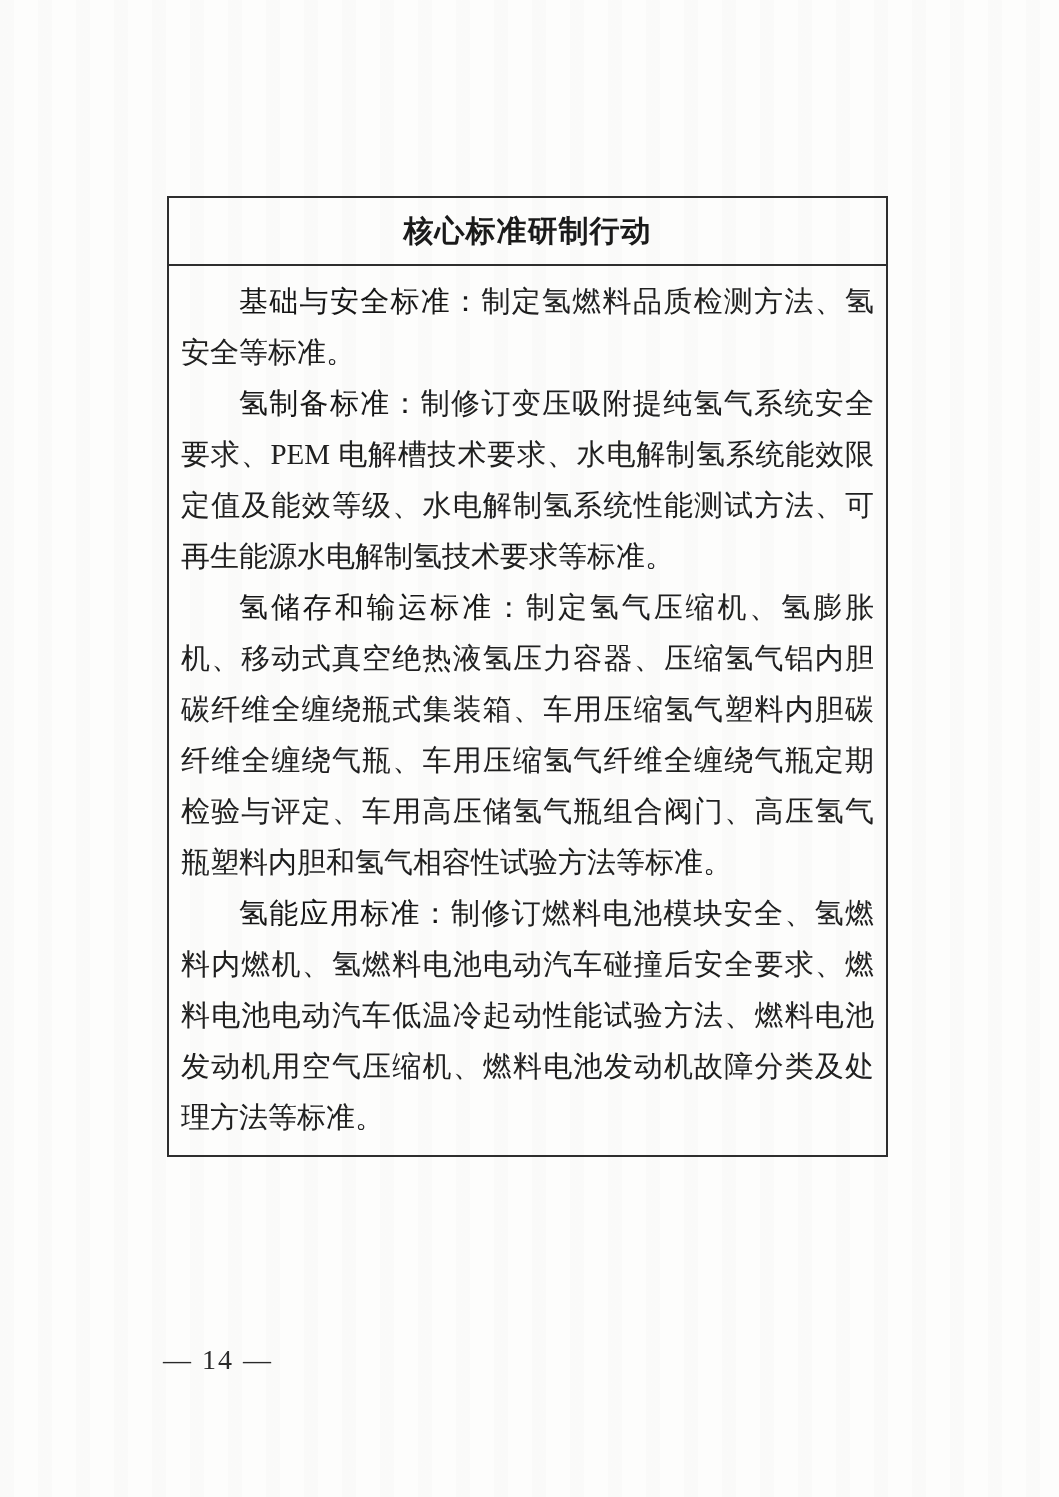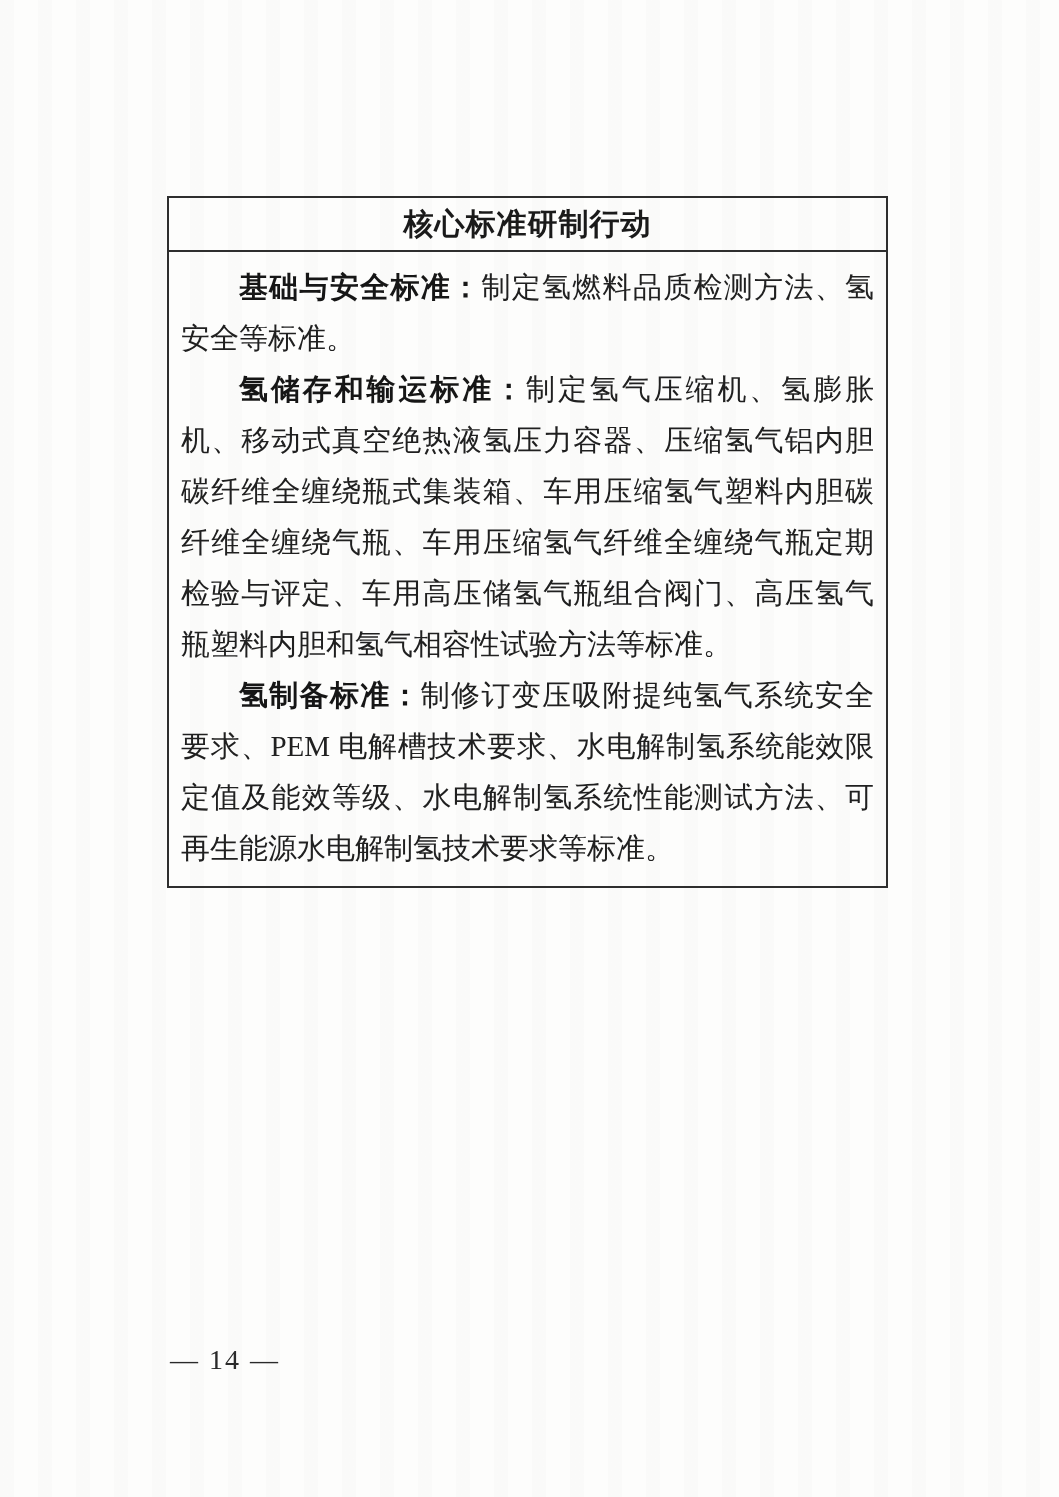--- a/index.html
+++ b/index.html
@@ -22,21 +22,21 @@
   }
   .doc-box {
     position: absolute;
     left: 167px;
     top: 196px;
     width: 721px;
     border: 2px solid #2e2e2e;
     background: transparent;
   }
   .title-row {
-    height: 54px;
+    height: 68px;
     border-bottom: 2px solid #2e2e2e;
     display: flex;
     align-items: center;
     justify-content: center;
     font-family: "Liberation Sans", "DejaVu Sans", sans-serif;
     font-weight: 700;
     font-size: 30px;
     letter-spacing: 1px;
     color: #1a1a1a;
   }
@@ -46,52 +46,53 @@
     line-height: 51px;
     text-align: justify;
     color: #202020;
   }
   .box-body p {
     margin: 0;
     text-indent: 2em;
   }
   .lead {
     font-family: "Liberation Sans", "DejaVu Sans", sans-serif;
-    font-weight: 700;
+    font-weight: 400;
     color: #161616;
     margin-top: 16px;
   }
   .footer-page-number {
     position: absolute;
-    left: 170px;
+    left: 163px;
     top: 1344px;
     font-size: 28px;
     letter-spacing: 2px;
     color: #2a2a2a;
     font-family: "Liberation Serif", "DejaVu Serif", serif;
   }
 </style>
 </head>
 <body>
 
 <div class="page">
 
   <div class="doc-box">
 
     <div class="title-row">核心标准研制行动</div>
 
     <div class="box-body">
 
       <p><span class="lead">基础与安全标准：</span><span>制定氢燃料品质检测方法、氢安全等标准。</span></p>
 
+      <p><span class="lead">氢制备标准：</span><span>制修订变压吸附提纯氢气系统安全要求、PEM 电解槽技术要求、水电解制氢系统能效限定值及能效等级、水电解制氢系统性能测试方法、可再生能源水电解制氢技术要求等标准。</span></p>
+
       <p><span class="lead">氢储存和输运标准：</span><span>制定氢气压缩机、氢膨胀机、移动式真空绝热液氢压力容器、压缩氢气铝内胆碳纤维全缠绕瓶式集装箱、车用压缩氢气塑料内胆碳纤维全缠绕气瓶、车用压缩氢气纤维全缠绕气瓶定期检验与评定、车用高压储氢气瓶组合阀门、高压氢气瓶塑料内胆和氢气相容性试验方法等标准。</span></p>
 
-      <p><span class="lead">氢制备标准：</span><span>制修订变压吸附提纯氢气系统安全要求、PEM 电解槽技术要求、水电解制氢系统能效限定值及能效等级、水电解制氢系统性能测试方法、可再生能源水电解制氢技术要求等标准。</span></p>
 
-
+      <p><span class="lead">氢能应用标准：</span><span>制修订燃料电池模块安全、氢燃料内燃机、氢燃料电池电动汽车碰撞后安全要求、燃料电池电动汽车低温冷起动性能试验方法、燃料电池发动机用空气压缩机、燃料电池发动机故障分类及处理方法等标准。</span></p>
 
 
     </div>
   </div>
 
   <div class="footer-page-number">— 14 —</div>
 
 </div>
 
 </body></html>

